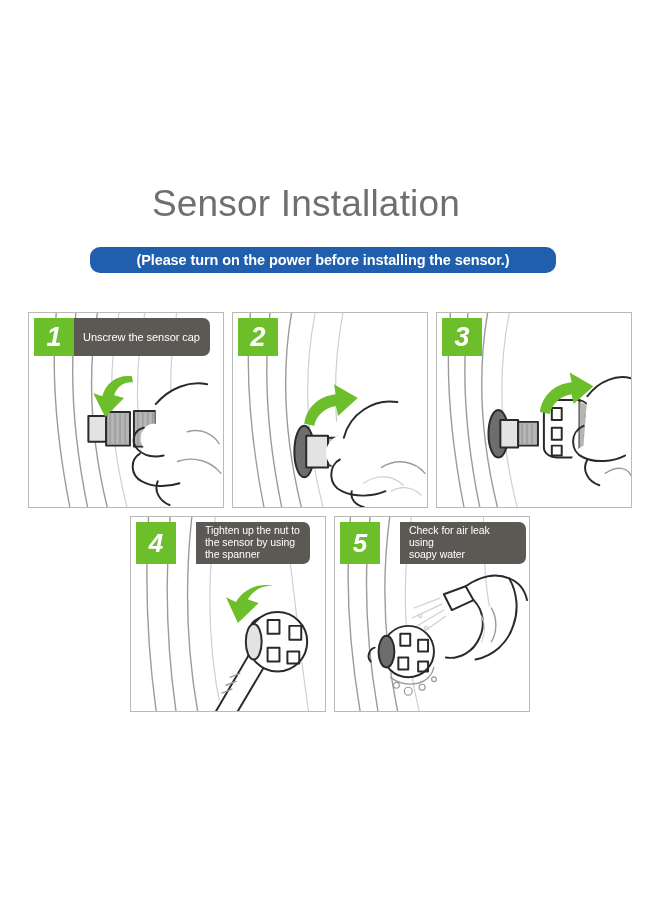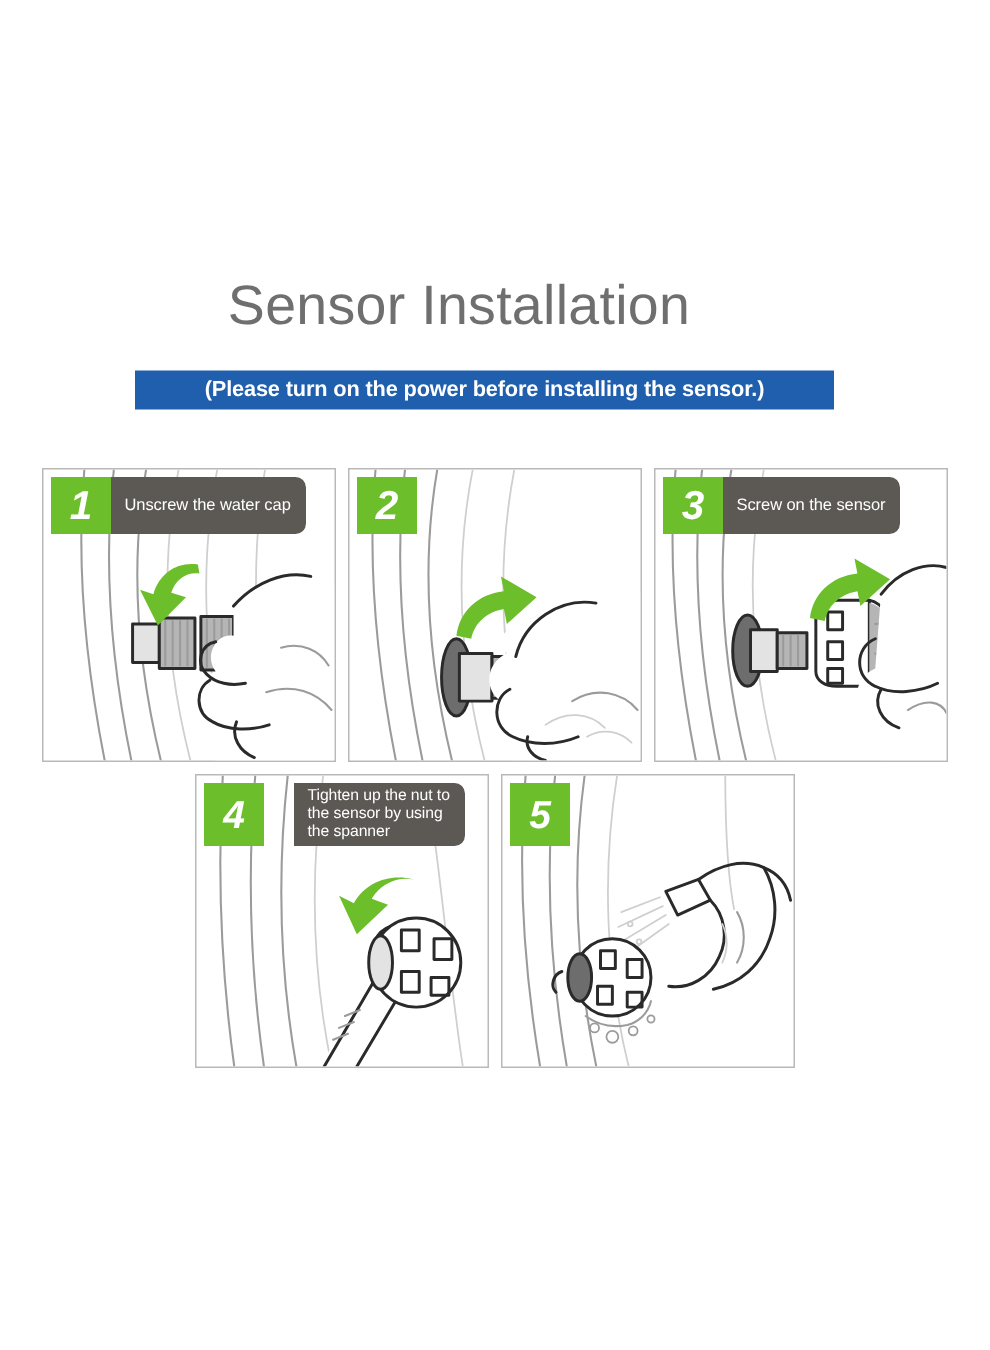--- a/index.html
+++ b/index.html
@@ -40,20 +40,21 @@
   .banner {
     position: absolute;
     left: 90px;
     top: 247px;
     width: 466px;
     height: 26px;
     background: #1f5fad;
     display: flex;
     align-items: center;
     justify-content: center;
+    border-radius: 10px;
   }
   .banner-text {
     color: #ffffff;
     font-size: 14.5px;
     font-weight: 700;
     white-space: nowrap;
     letter-spacing: -0.1px;
   }
 
   
@@ -190,21 +191,21 @@
             <path class="ln-thin" d="M150 150 c18 -6 34 0 44 12"></path>
           </g>
 
           <g class="arrow">
             <path d="M104 64 C90 62 78 70 74 84 l-9 -3 12 24 19 -19 -10 -3 c3 -9 10 -14 19 -13 z"></path>
           </g>
         </svg>
 
         <div class="step-label">
           <div class="step-num">1</div>
-          <div class="step-text">Unscrew the water cap</div>
+          <div class="step-text">Unscrew the sensor cap</div>
         </div>
       </div>
 
       <div class="panel">
         <svg class="panel-art" viewBox="0 0 196 196">
           <path class="ln-thin" d="M18 -5 C12 55 16 120 32 200"></path>
           <path class="ln-thin" d="M38 -5 C30 58 34 124 50 200"></path>
           <path class="ln-thin" d="M60 -5 C48 60 52 128 70 200"></path>
           <path class="ln-faint" d="M84 -5 C70 62 74 132 92 200"></path>
           <path class="ln-faint" d="M112 -5 C98 64 102 136 120 200"></path>
@@ -273,21 +274,20 @@
             <path class="ln-thin" d="M170 162 c12 -8 22 -6 26 2"></path>
           </g>
 
           <g class="arrow">
             <path d="M104 100 C106 84 118 72 136 70 l-2 -10 24 14 -20 18 -2 -10 c-12 2 -20 10 -22 20 z"></path>
           </g>
         </svg>
 
         <div class="step-label">
           <div class="step-num">3</div>
-          <div class="step-text">Screw on the sensor</div>
         </div>
       </div>
 
     </div>
 
     <div class="row row-2">
 
       <div class="panel tall-label">
         <svg class="panel-art" viewBox="0 0 196 196">
           <path class="ln-thin" d="M18 -5 C14 60 16 130 26 200"></path>
@@ -364,18 +364,20 @@
             <path class="ln-thin" d="M56 162 c8 6 18 8 28 6 c8 -2 14 -8 16 -16"></path>
             <circle cx="62" cy="170" r="3" fill="none" stroke="#9b9b9b" stroke-width="1.2"></circle>
             <circle cx="74" cy="176" r="4" fill="none" stroke="#9b9b9b" stroke-width="1.2"></circle>
             <circle cx="88" cy="172" r="3" fill="none" stroke="#9b9b9b" stroke-width="1.2"></circle>
             <circle cx="100" cy="164" r="2.4" fill="none" stroke="#9b9b9b" stroke-width="1.2"></circle>
           </g>
         </svg>
 
         <div class="step-label">
           <div class="step-num">5</div>
+          <div class="step-text">Check for air leak using
+soapy water</div>
         </div>
       </div>
 
     </div>
   </div>
 </div>
 
 </body></html>

